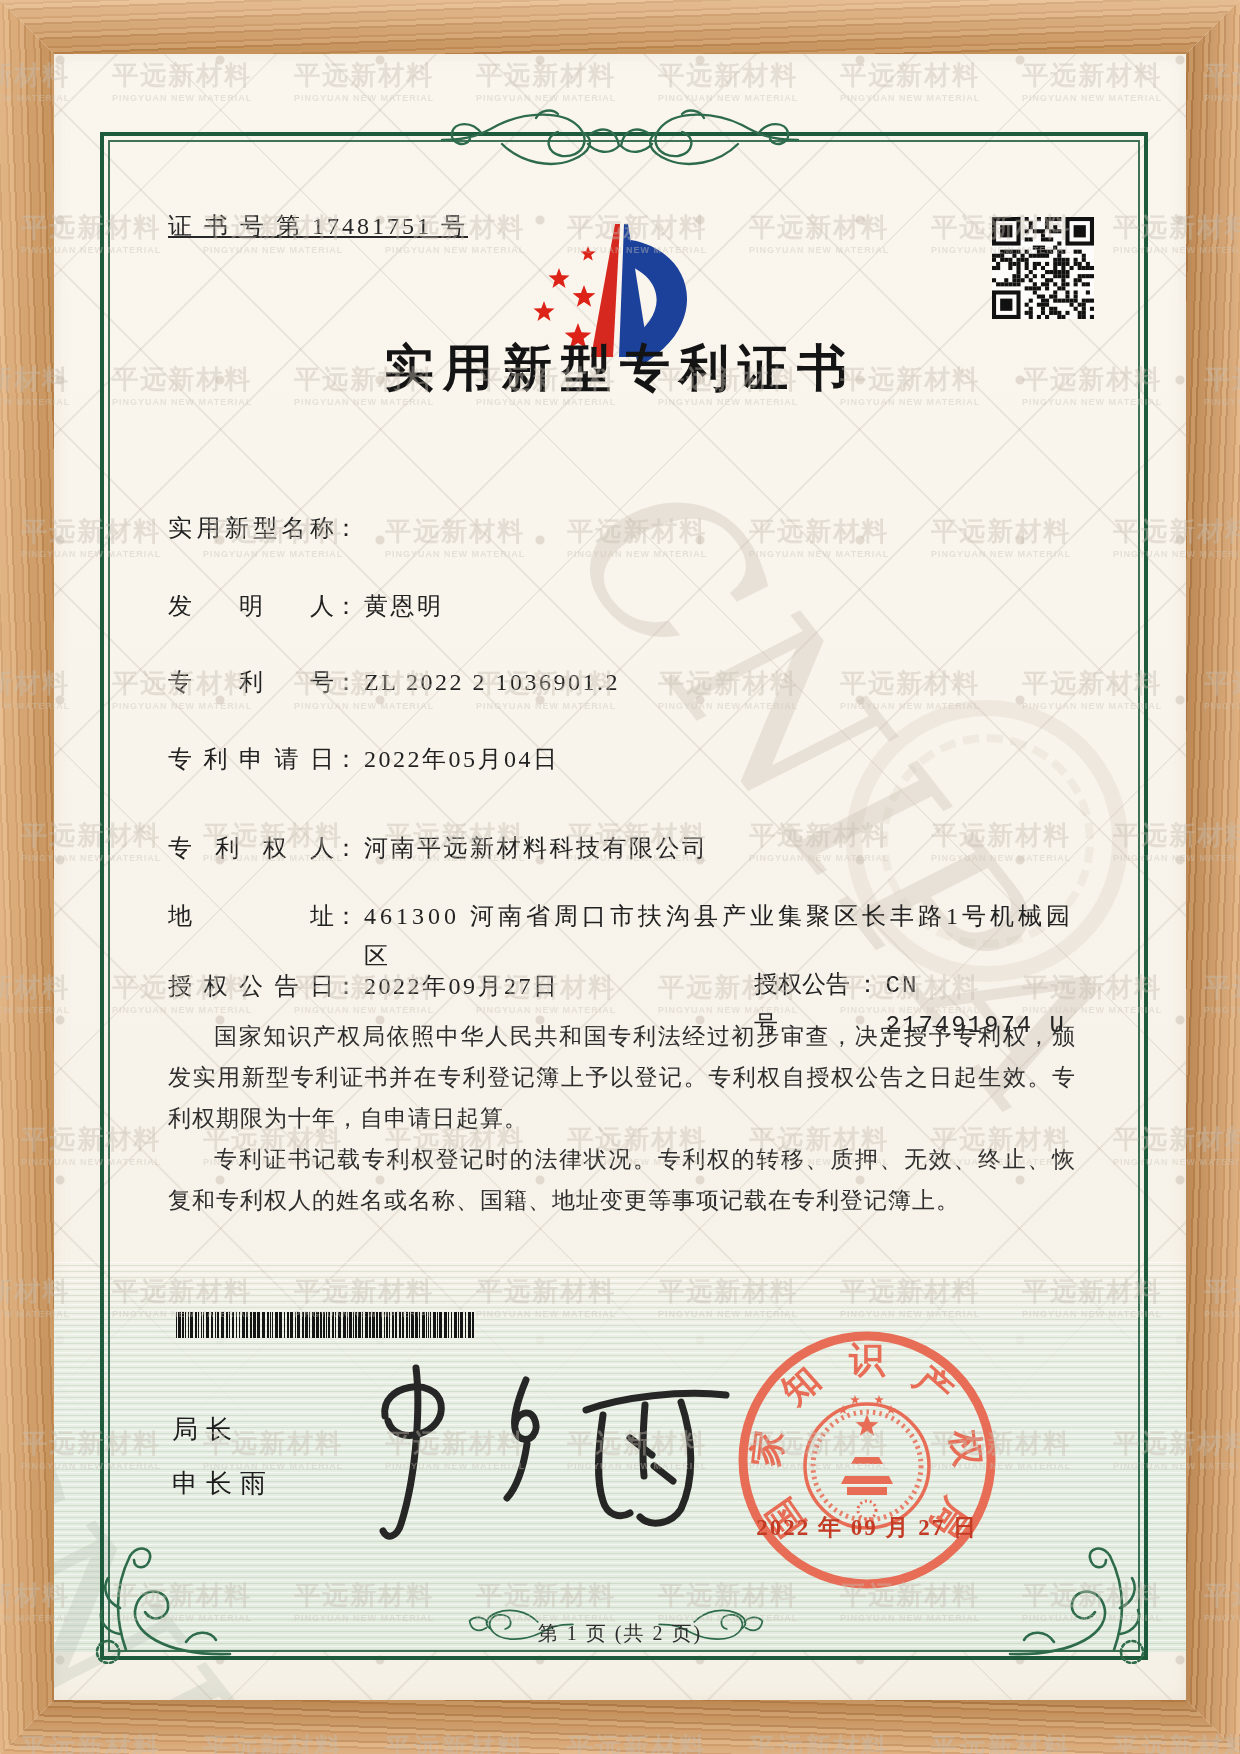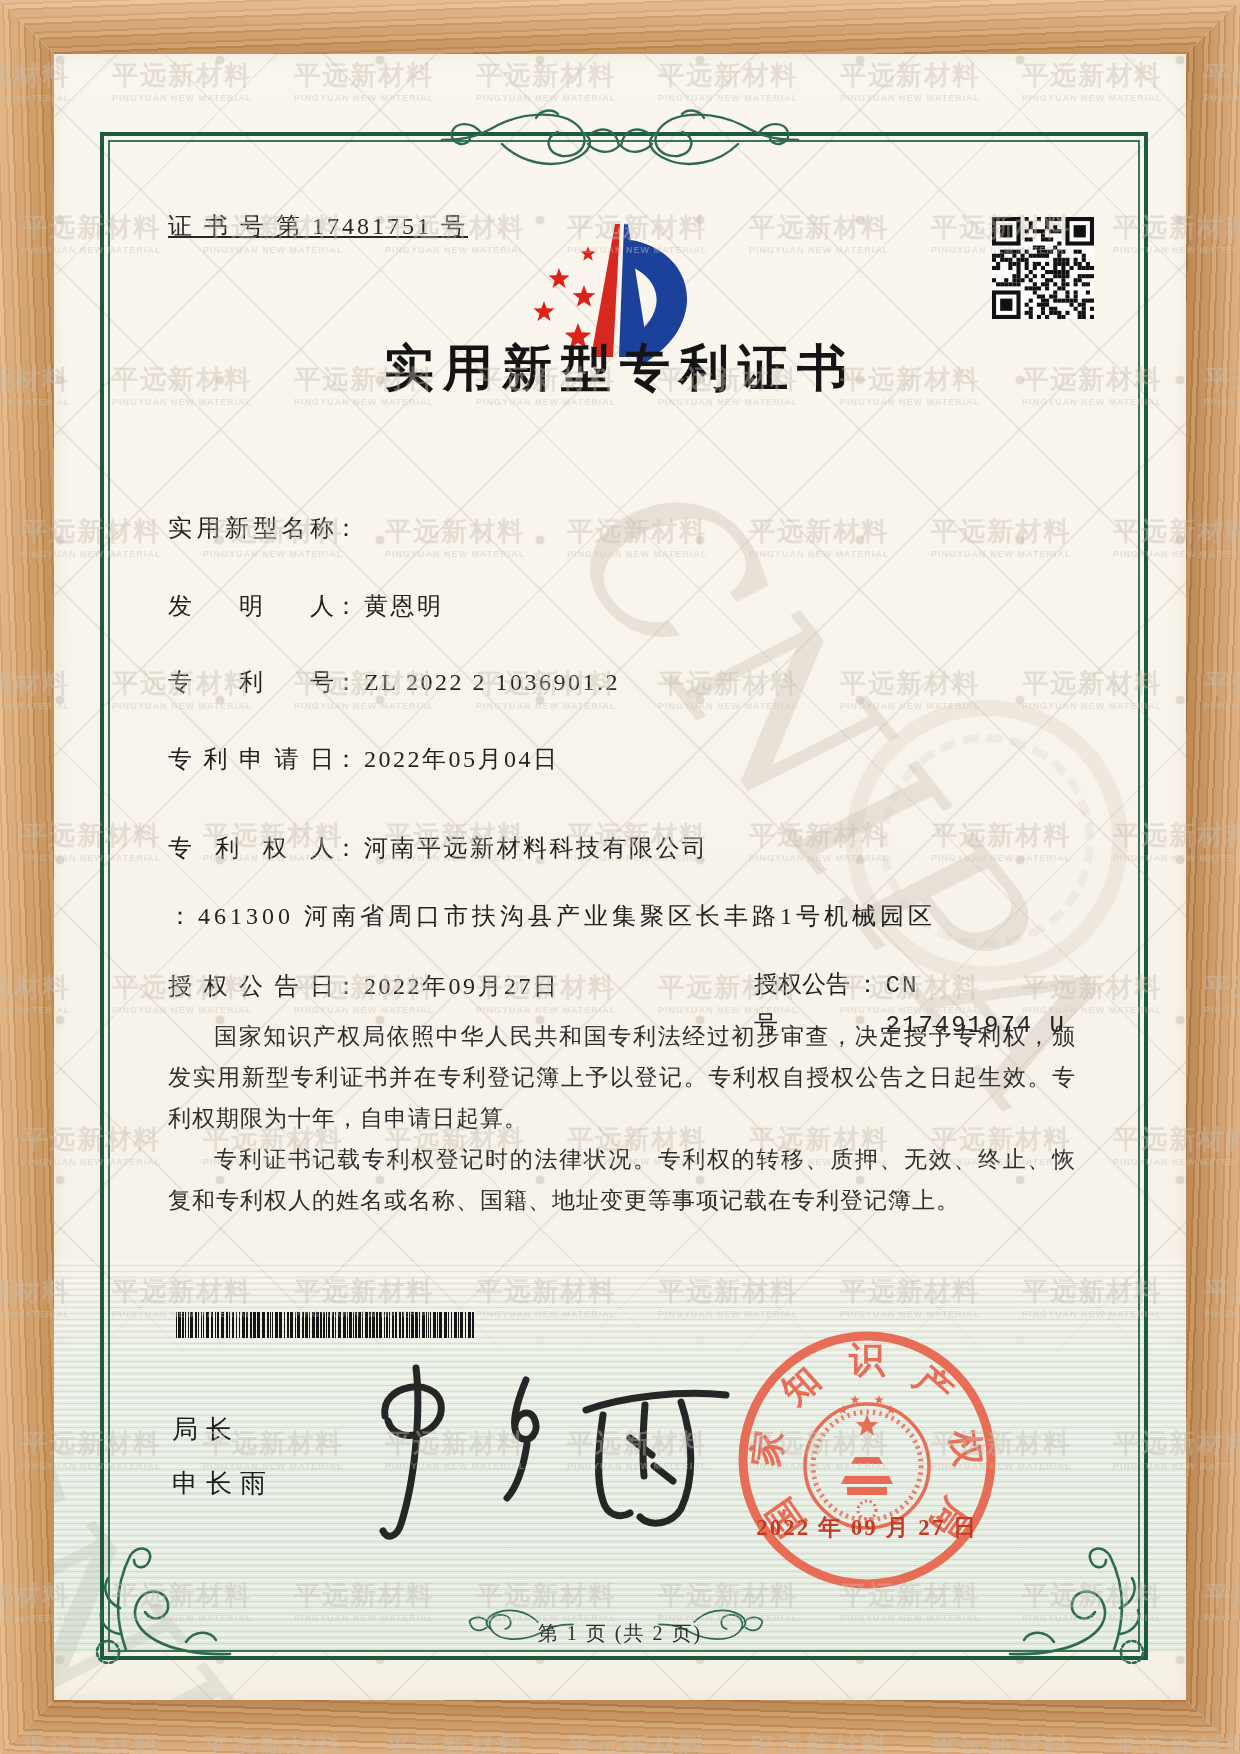--- a/index.html
+++ b/index.html
@@ -407,20 +407,21 @@
       <span class="flabel">专利申请日</span>
         <span class="fcolon">：</span>
       <span class="fvalue">2022年05月04日</span>
     </div>
     <div class="frow" style="top:774px">
       <span class="flabel">专利权人</span>
         <span class="fcolon">：</span>
       <span class="fvalue">河南平远新材料科技有限公司</span>
     </div>
     <div class="frow" style="top:842px">
+      <span class="flabel">地址</span>
         <span class="fcolon">：</span>
       <span class="fvalue" style="letter-spacing:4px">461300 河南省周口市扶沟县产业集聚区长丰路1号机械园区</span>
     </div>
     <div class="frow" style="top:912px">
       <span class="flabel">授权公告日</span>
         <span class="fcolon">：</span>
       <span style="letter-spacing:2.5px">2022年09月27日</span>
       <span class="grant-no">
         <span>授权公告号</span>
           <span style="margin-right:6px">：</span>

